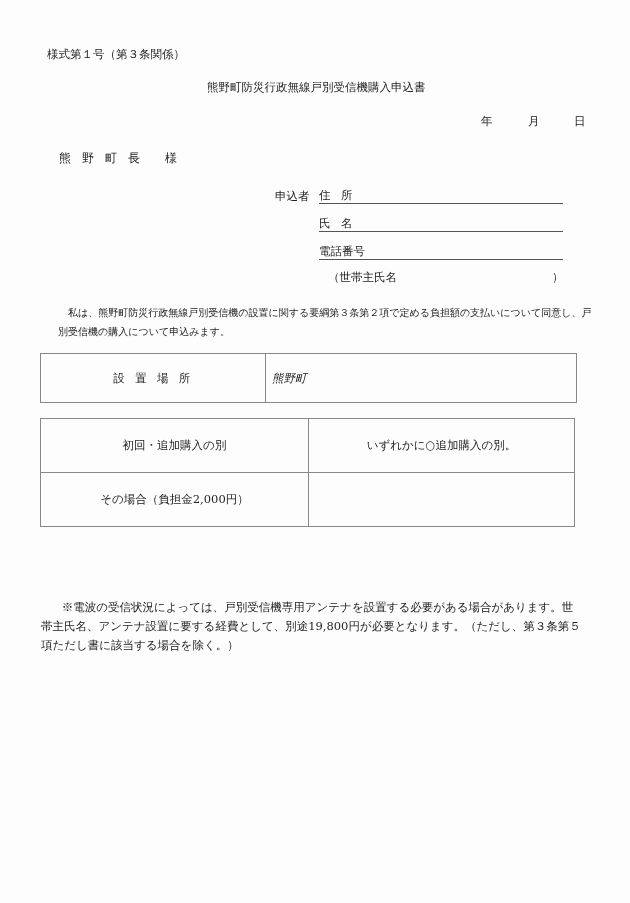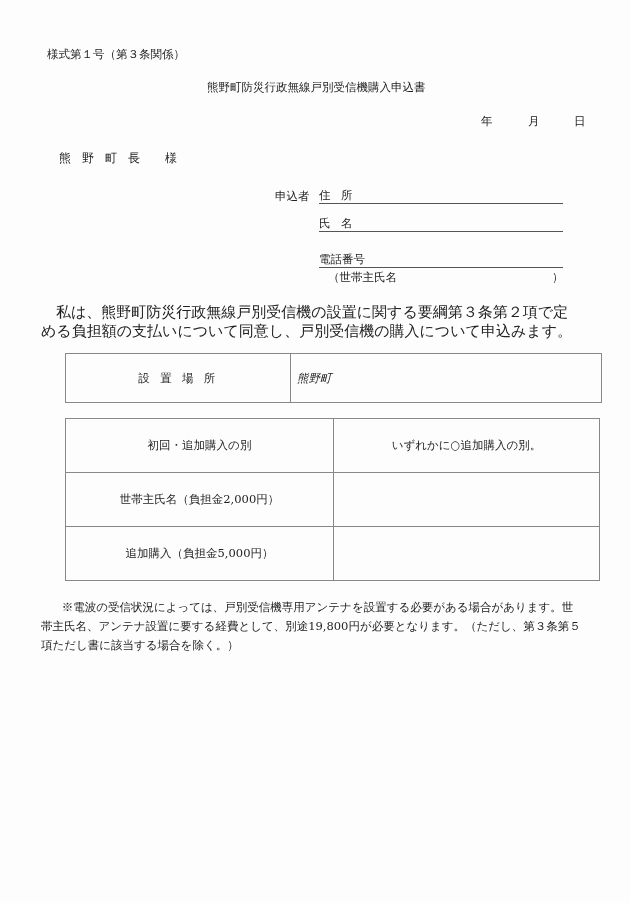--- a/index.html
+++ b/index.html
@@ -31,43 +31,42 @@
     .field-row {
       position: absolute;
       left: 319px;
       width: 244px;
       height: 15px;
       border-bottom: 1px solid #555;
     }
     .field-row span { position: absolute; top: 0; }
     #field-address { top: 188px; }
     #field-name { top: 216px; }
-    #field-phone { top: 252px; }
+    #field-phone { top: 244px; }
     .field-label-a { left: 0; }
     .field-label-b { left: 22px; }
     #household { left: 328px; top: 270px; }
     #household-close { left: 552px; top: 270px; }
 
     #consent {
       position: absolute;
-      left: 41px;
+      left: 58px;
       top: 303px;
       width: 540px;
       line-height: 19px;
-      font-size: 15px;
+      font-size: 10px;
       text-indent: 1em;
       white-space: normal;
       word-break: break-all;
     }
 
     table {
       position: absolute;
       border-collapse: collapse;
       font-size: 11.5px;
-      margin-left: 25px;
     }
     td {
       border: 1px solid #888;
       padding: 0;
       vertical-align: middle;
     }
     #location-table { left: 40px; top: 353px; width: 537px; }
     #location-table td { height: 48px; }
     #location-table .label-cell { width: 216px; text-align: center; letter-spacing: 0.9em; padding-left: 8px; }
     #location-table .value-cell { padding-left: 6px; font-style: italic; }
@@ -130,23 +129,19 @@
 </tbody>
   </table>
 
 <table id="purchase-table">
   <tbody>
       <tr>
     <td class="col1">初回・追加購入の別</td>
     <td>いずれかに○追加購入の別。</td>
   </tr>
   <tr>
-    <td class="col1">世帯主氏名（負担金2,000円）</td>
-    <td></td>
-  </tr>
-  <tr>
-    <td class="col1">追加購入（負担金5,000円）</td>
+    <td class="col1">その場合（負担金2,000円）</td>
     <td></td>
   </tr>
 </tbody>
   </table>
 
 <div id="note">※電波の受信状況によっては、戸別受信機専用アンテナを設置する必要がある場合があります。世帯主氏名、アンテナ設置に要する経費として、別途19,800円が必要となります。（ただし、第３条第５項ただし書に該当する場合を除く。）</div>
 
 </body></html>

